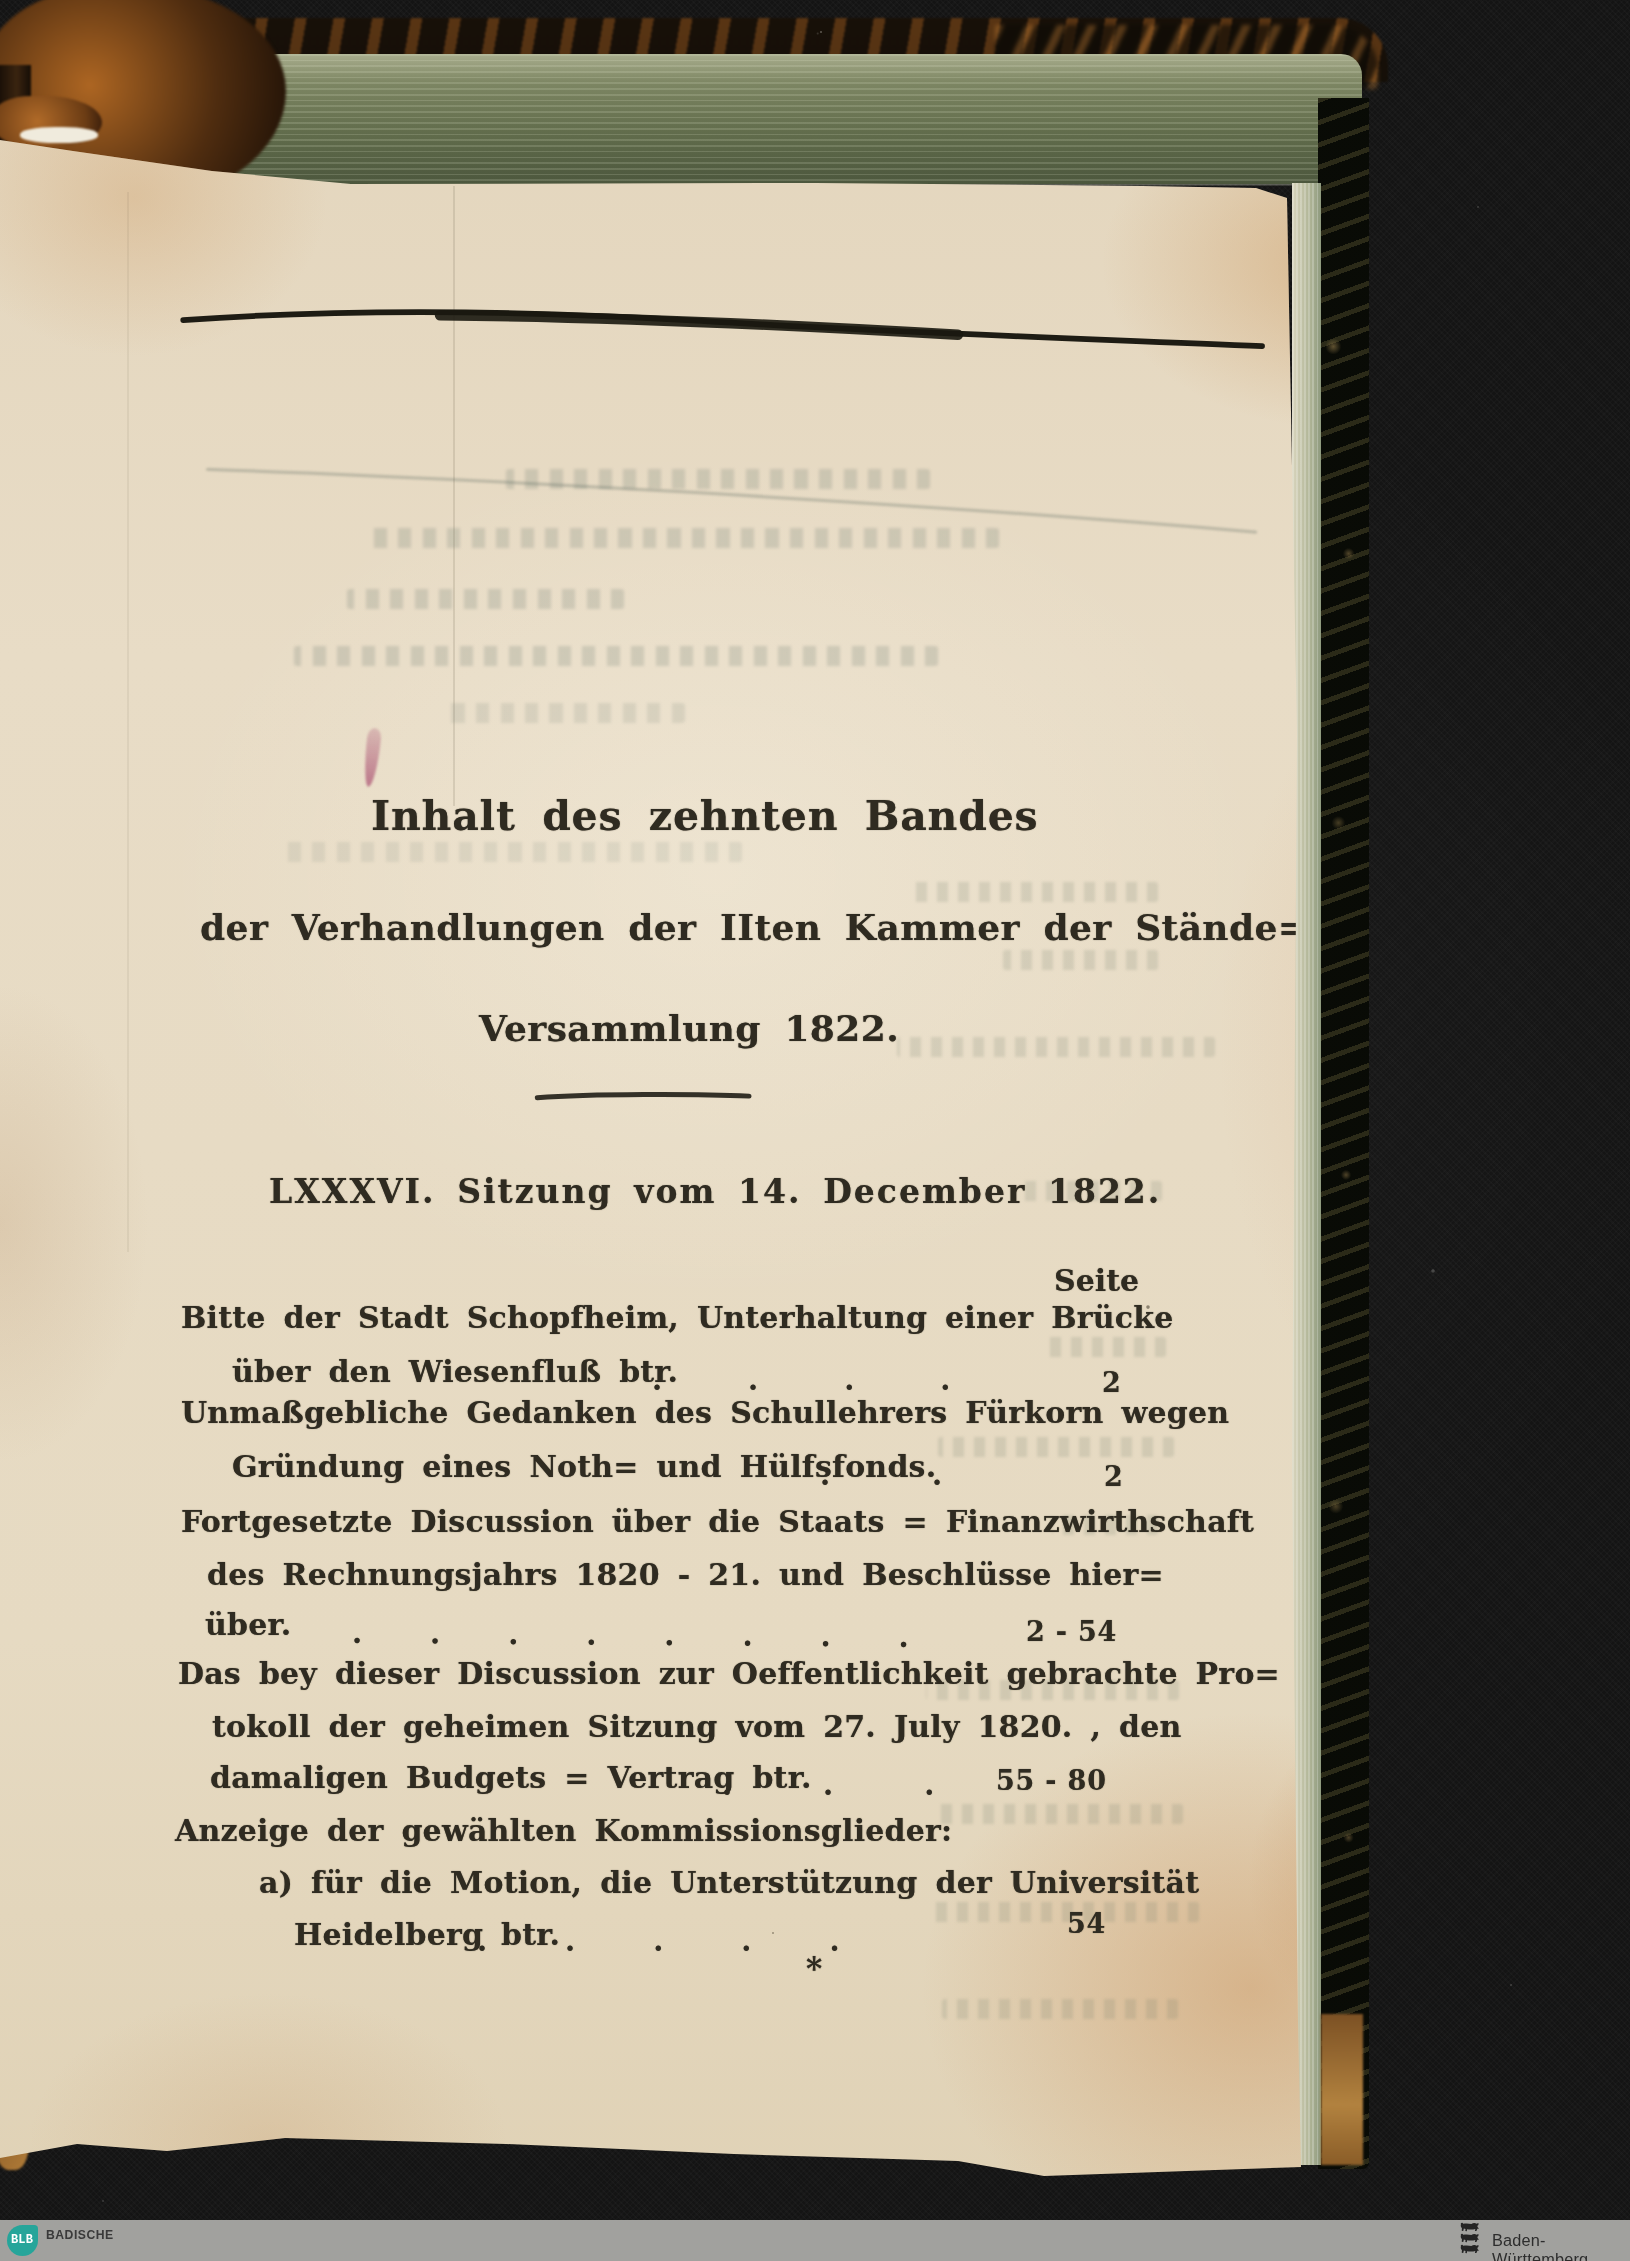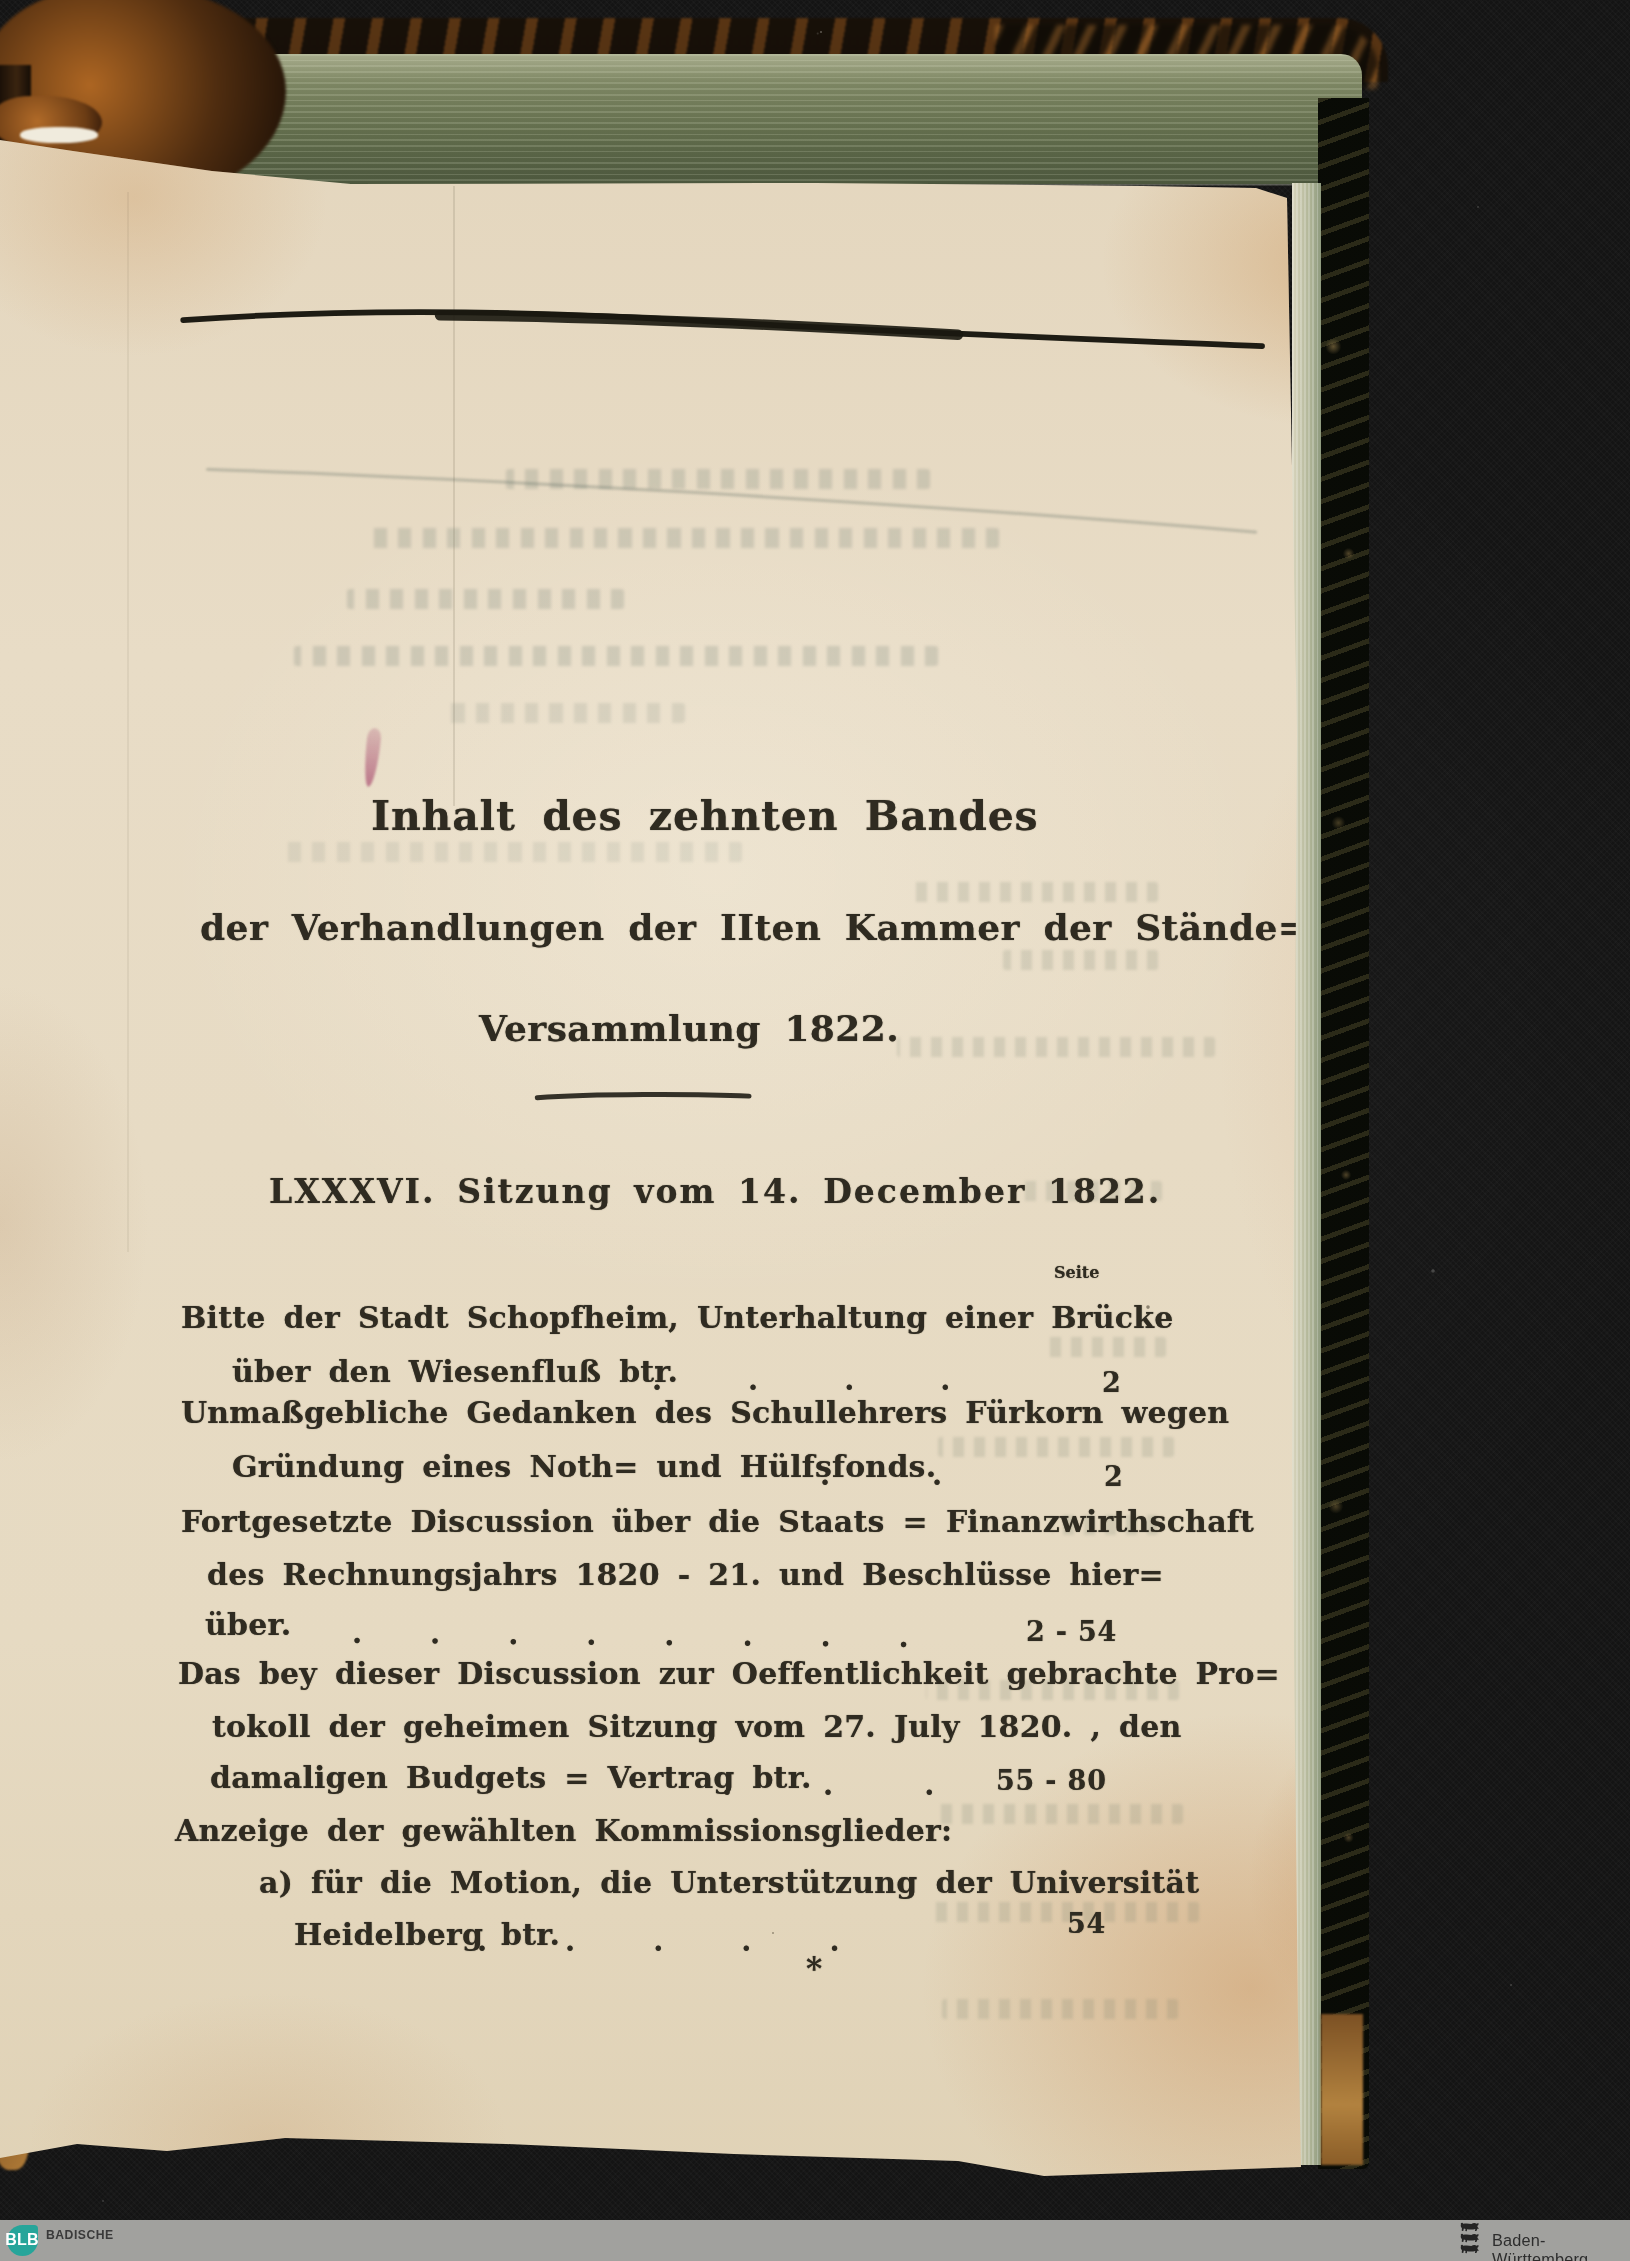--- a/index.html
+++ b/index.html
@@ -88,30 +88,30 @@
       612px 1239px 0 0.8px rgba(215,215,210,0.25), -718px 2169px 0 rgba(205,205,200,0.2),
       690px 1953px 0 rgba(210,210,205,0.22);}
   #pink-mark{left:365px;top:728px;width:14px;height:59px;border-radius:50% 50% 55% 45%/18% 18% 82% 82%;
     transform:rotate(6deg);background:linear-gradient(180deg,rgba(164,74,112,0.25),rgba(158,52,96,0.6));filter:blur(0.8px);}
   
   .frak{color:#2f2b21;font-weight:700;white-space:nowrap;line-height:1.15;
     text-shadow:0 0 0.8px rgba(48,42,30,0.55), 0 0 1.6px rgba(48,42,30,0.18);}
   .t1{font-size:41px;letter-spacing:0.8px;word-spacing:11.4px;}
   .t2{font-size:36px;letter-spacing:0.4px;word-spacing:10.6px;}
   .hd{font-size:33px;letter-spacing:2px;word-spacing:8.2px;}
-  .seite{font-size:16px;}
+  .seite{font-size:30px;}
   .e{font-size:30px;word-spacing:7.3px;letter-spacing:0.2px;}
   .num{font-size:27px;letter-spacing:0.8px;}
   .leader{font-size:29px;color:#2f2b21;font-weight:700;text-shadow:0 0 0.8px rgba(48,42,30,0.5);}
   .star{font-size:31px;}
   
   #footer{left:0;top:2220px;width:1631px;height:41px;background:#a1a19e;}
   #blb-logo{left:6.5px;top:2225px;width:31px;height:31px;background:#26a59a;
     border-radius:50% 12% 50% 50%;display:flex;align-items:center;justify-content:center;}
-  #blb-logo span{color:#fff;font-family:Liberation Sans, sans-serif;font-weight:700;font-size:16px;letter-spacing:0.2px;}
+  #blb-logo span{color:#fff;font-family:Liberation Mono, monospace;font-weight:700;font-size:12px;letter-spacing:0.2px;}
   .foot-name{font-family:"Liberation Sans",sans-serif;font-weight:700;font-size:12.2px;color:#3a3a3a;letter-spacing:0.5px;line-height:1;}
   #state-label{font-family:"Liberation Sans",sans-serif;font-size:16.3px;color:#2d2d2d;letter-spacing:0.2px;}
   .lion{width:22px;height:10.6px;display:block;}
 </style>
 </head>
 <body>
 
 <div id="canvas">
 
   <div class="abs" id="leather-top"></div>

